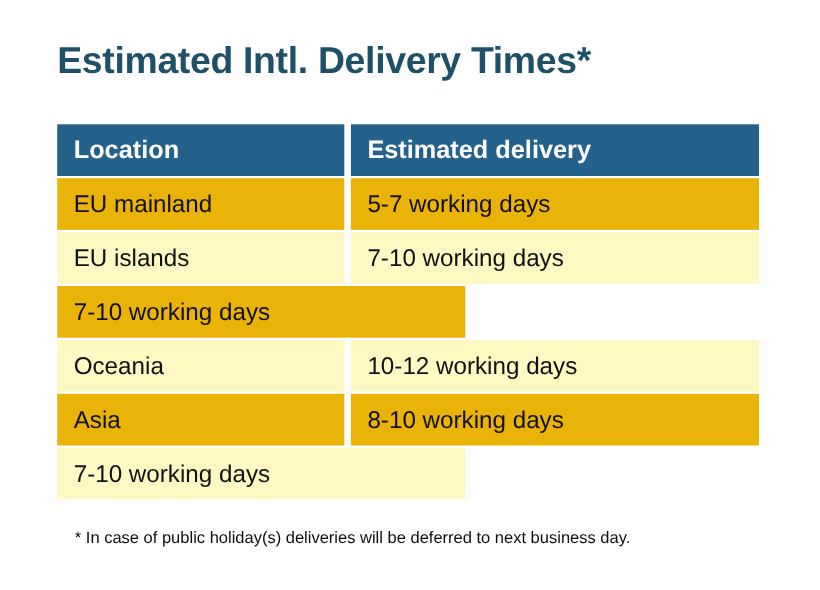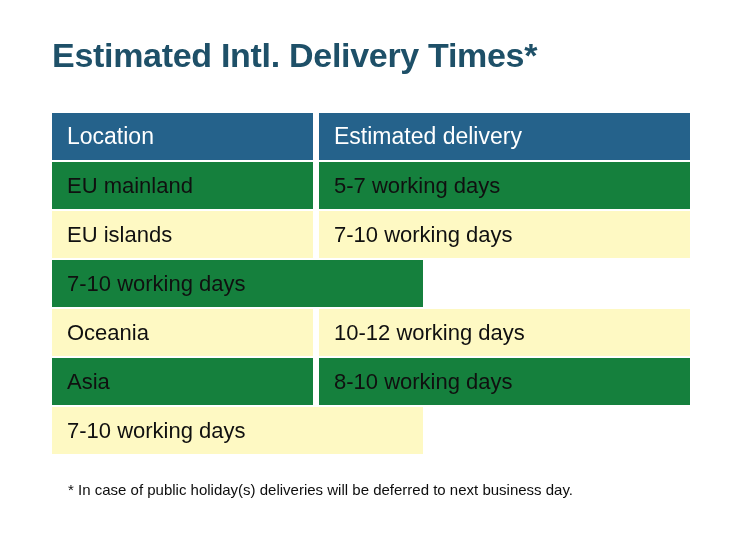--- a/index.html
+++ b/index.html
@@ -62,27 +62,27 @@
     margin-right: 6px;
   }
 
   .cell-delivery {
     width: 371px;
   }
 
   .header-row .cell {
     background: #25628B;
     color: #ffffff;
-    font-weight: 400;
+    font-weight: 700;
     font-size: 23px;
     height: 47px;
   }
 
   .row-dark .cell {
-    background: #15803d;
+    background: #eab308;
   }
 
   .row-light .cell {
     background: #fef9c3;
   }
 
   .footnote {
     position: absolute;
     left: 68px;
     top: 481px;

